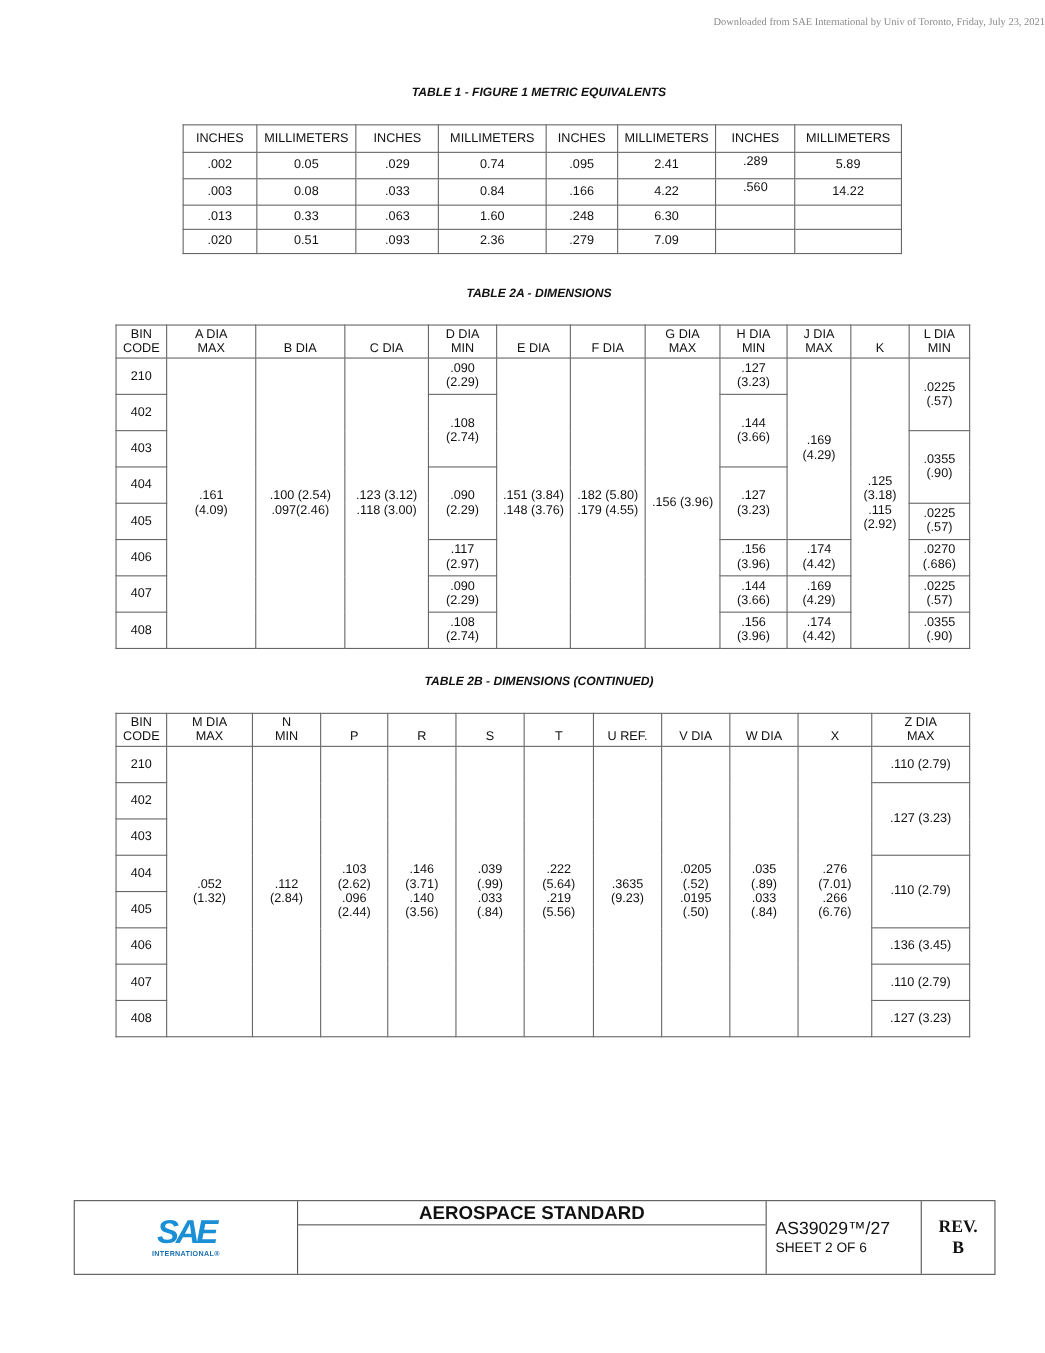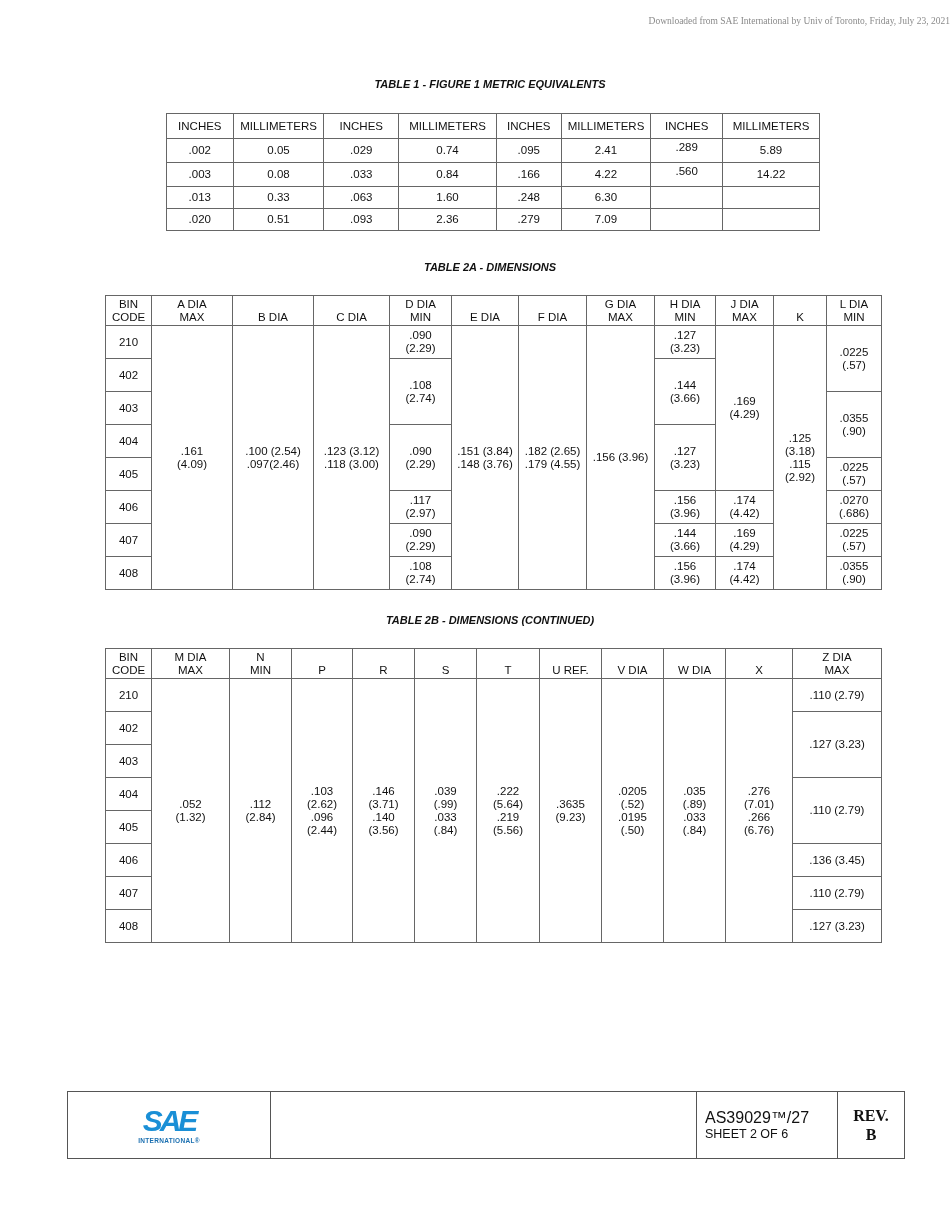--- a/index.html
+++ b/index.html
@@ -145,21 +145,21 @@
     <td class="two" rowspan="8">.161
 (4.09)</td>
     <td class="two" rowspan="8">.100 (2.54)
 .097(2.46)</td>
     <td class="two" rowspan="8">.123 (3.12)
 .118 (3.00)</td>
     <td class="two">.090
 (2.29)</td>
     <td class="two" rowspan="8">.151 (3.84)
 .148 (3.76)</td>
-    <td class="two" rowspan="8">.182 (2.65)
+    <td class="two" rowspan="8">.182 (5.80)
 .179 (4.55)</td>
     <td class="two" rowspan="8">.156 (3.96)</td>
     <td class="two">.127
 (3.23)</td>
     <td class="two" rowspan="5">.169
 (4.29)</td>
     <td class="two" rowspan="8">.125
 (3.18)
 .115
 (2.92)</td>
@@ -327,20 +327,21 @@
   </tr>
 </tbody>
   </table>
 
 <div class="footer">
   <div class="f-logo">
     <div class="sae-mark">SAE</div>
     <div class="sae-sub">INTERNATIONAL®</div>
   </div>
   <div class="f-mid">
+    <div class="f-mid-title">AEROSPACE STANDARD</div>
   </div>
   <div class="f-doc">
     <div class="f-docnum">AS39029™/27</div>
     <div class="f-sheet">SHEET 2 OF 6</div>
   </div>
   <div class="f-rev">
     <div>REV.</div>
     <div>B</div>
   </div>
 </div>

